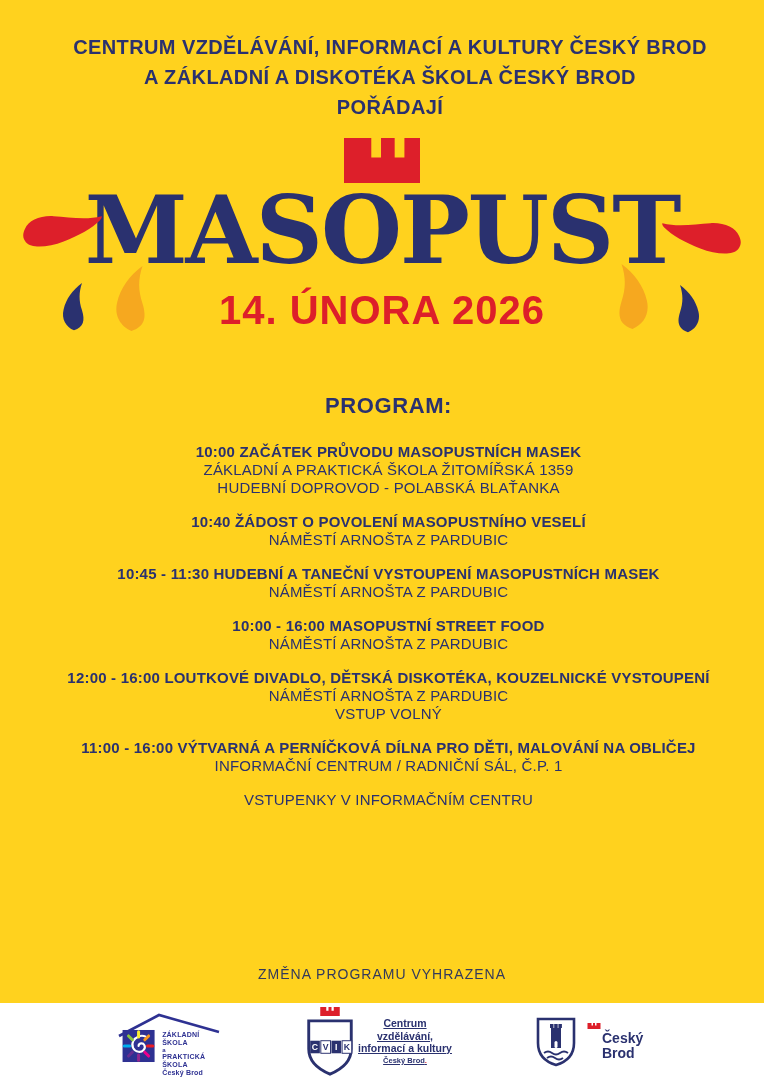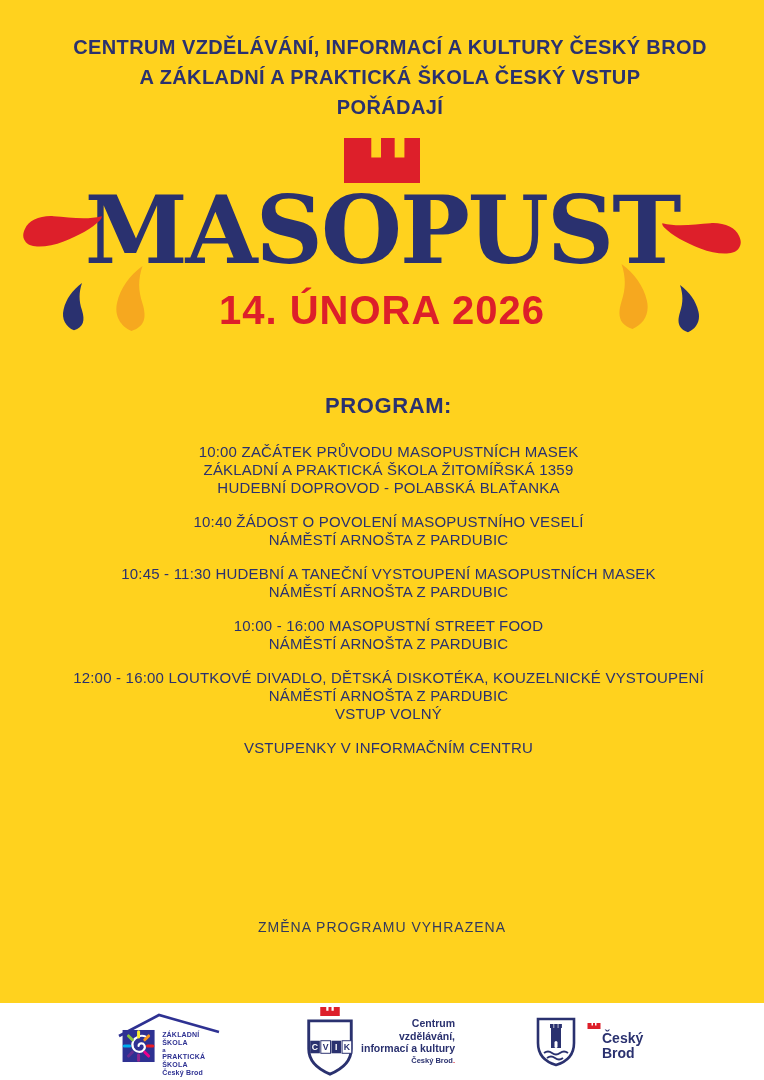--- a/index.html
+++ b/index.html
@@ -38,25 +38,25 @@
   .swirl-right { right:20px; top:219px; width:84px; height:42px; transform:scaleX(-1); }
   .drop-navy-left   { left:58px;  top:283px; width:40px; height:48px; }
   .drop-orange-left { left:110px; top:266px; width:54px; height:66px; }
   .drop-orange-right{ right:110px; top:264px; width:54px; height:66px; transform:scaleX(-1); }
   .drop-navy-right  { right:60px;  top:285px; width:40px; height:48px; transform:scaleX(-1); }
   
   .program { margin-top:60px; text-align:center;margin-left:13px; }
   .program-heading { font-size:22px; font-weight:bold; letter-spacing:0.6px; line-height:26px; }
   .events { margin-top:24px; }
   .event { margin-bottom:16px; }
-  .event-title  { font-size:15px; font-weight:normal; line-height:18px; letter-spacing:0.2px; }
+  .event-title  { font-size:15px; font-weight:bold; line-height:18px; letter-spacing:0.2px; }
   .event-detail { font-size:15px; font-weight:normal; line-height:18px; letter-spacing:0.2px;text-align:center; }
   
   .footer-note {
-    position:absolute; left:0; right:0; top:919px;
+    position:absolute; left:0; right:0; top:966px;
     text-align:center; font-size:14px; letter-spacing:1px; color:#333A5C;
   }
   
   .logo-strip {
     position:absolute; left:0; right:0; bottom:0; height:77px;
     background:#FFFFFF; display:flex; align-items:center; justify-content:center; gap:80px;
   }
   .logo { display:flex; align-items:center; }
   
   .school-logo { position:relative; width:108px; height:60px; }
@@ -64,39 +64,39 @@
   .school-body { position:absolute; left:2px; top:12px; display:flex; }
   .school-sun { width:44px; height:44px; }
   .school-text { margin-left:4px; margin-top:7px; color:#2E3192; text-align:left; }
   .school-text .l1,.school-text .l3,.school-text .l4 { font-size:7px; font-weight:bold; line-height:8px; letter-spacing:0.2px; }
   .school-text .l2 { font-size:6px; font-weight:bold; line-height:6px; }
   
   .cvik-logo { width:150px; }
   .cvik-shield-col { display:flex; flex-direction:column; align-items:center; }
   .cvik-crown { width:22px; height:9px; }
   .cvik-shield { width:50px; height:58px; margin-top:2px; }
-  .cvik-text { text-align:right; color:#2A316F; }
+  .cvik-text { text-align:center; color:#2A316F;text-decoration:underline; }
   .cvik-text .l1,.cvik-text .l2 { font-size:10.5px; font-weight:bold; line-height:12.5px; }
   .cvik-text .l3 { font-size:7.5px; font-weight:bold; line-height:11px; }
   .red-dot { color:#DD1F2A; }
   
   .city-logo { width:112px; }
   .city-shield { width:42px; height:52px; }
   .city-text { margin-left:9px; text-align:left; color:#2A316F; }
   .city-crown { width:14px; height:6px; display:block; margin:0 0 2px 1px; }
   .city-text .l1,.city-text .l2 { font-size:14px; font-weight:bold; line-height:15px;margin-left:16px; }
 </style>
 </head>
 <body>
 
 <div class="poster">
 
   <div class="header">
     <div class="header-line">CENTRUM VZDĚLÁVÁNÍ, INFORMACÍ A KULTURY ČESKÝ BROD</div>
-    <div class="header-line">A ZÁKLADNÍ A PRAKTICKÁ ŠKOLA ČESKÝ VSTUP</div>
+    <div class="header-line">A ZÁKLADNÍ A DISKOTÉKA ŠKOLA ČESKÝ BROD</div>
     <div class="header-line">POŘÁDAJÍ</div>
   </div>
 
   <div class="crown-wrap">
     <svg viewBox="0 0 78 46" aria-hidden="true">
       <path d="M0,46 L0,0 L28,0 L28,20 L38,20 L38,0 L52,0 L52,20 L62,20 L62,0 L78,0 L78,46 Z" fill="#DD1F2A"></path>
     </svg>
   </div>
 
   <h1 class="masopust">MASOPUST</h1>
@@ -158,20 +158,24 @@
         <div class="event-title">10:00 - 16:00 MASOPUSTNÍ STREET FOOD</div>
         <div class="event-detail">NÁMĚSTÍ ARNOŠTA Z PARDUBIC</div>
       </div>
 
       <div class="event">
         <div class="event-title">12:00 - 16:00 LOUTKOVÉ DIVADLO, DĚTSKÁ DISKOTÉKA, KOUZELNICKÉ VYSTOUPENÍ</div>
         <div class="event-detail">NÁMĚSTÍ ARNOŠTA Z PARDUBIC</div>
         <div class="event-detail">VSTUP VOLNÝ</div>
       </div>
 
+      <div class="event">
+        <div class="event-title">11:00 - 16:00 VÝTVARNÁ A PERNÍČKOVÁ DÍLNA PRO DĚTI, MALOVÁNÍ NA OBLIČEJ</div>
+        <div class="event-detail">INFORMAČNÍ CENTRUM / RADNIČNÍ SÁL, Č.P. 1</div>
+      </div>
 
       <div class="event">
         <div class="event-detail">VSTUPENKY V INFORMAČNÍM CENTRU</div>
       </div>
 
     </div>
   </div>
 
   <div class="footer-note">ZMĚNA PROGRAMU VYHRAZENA</div>
 

